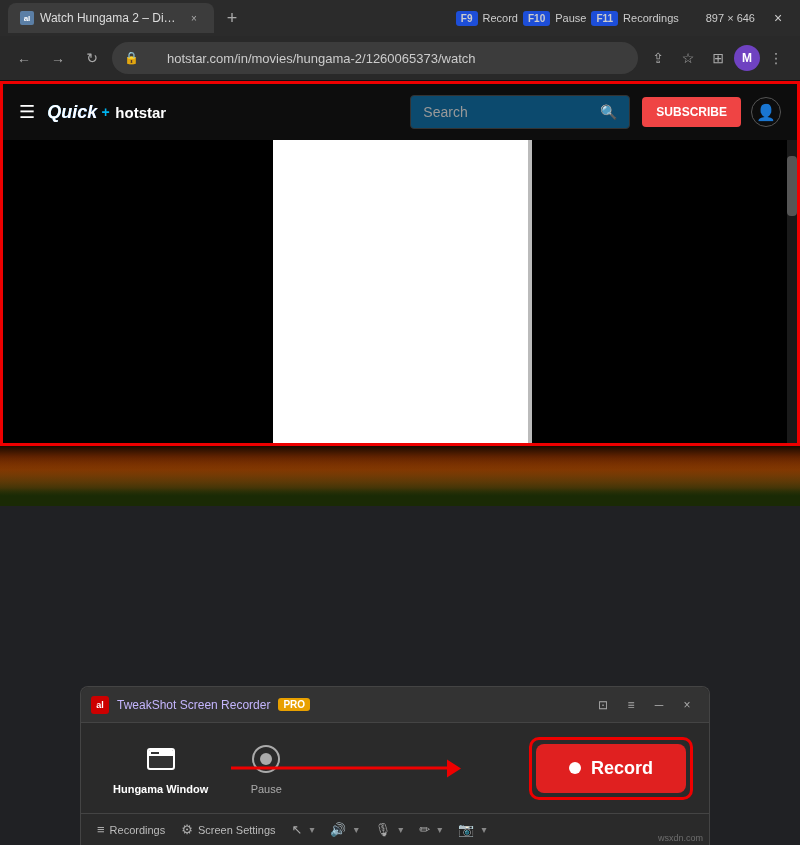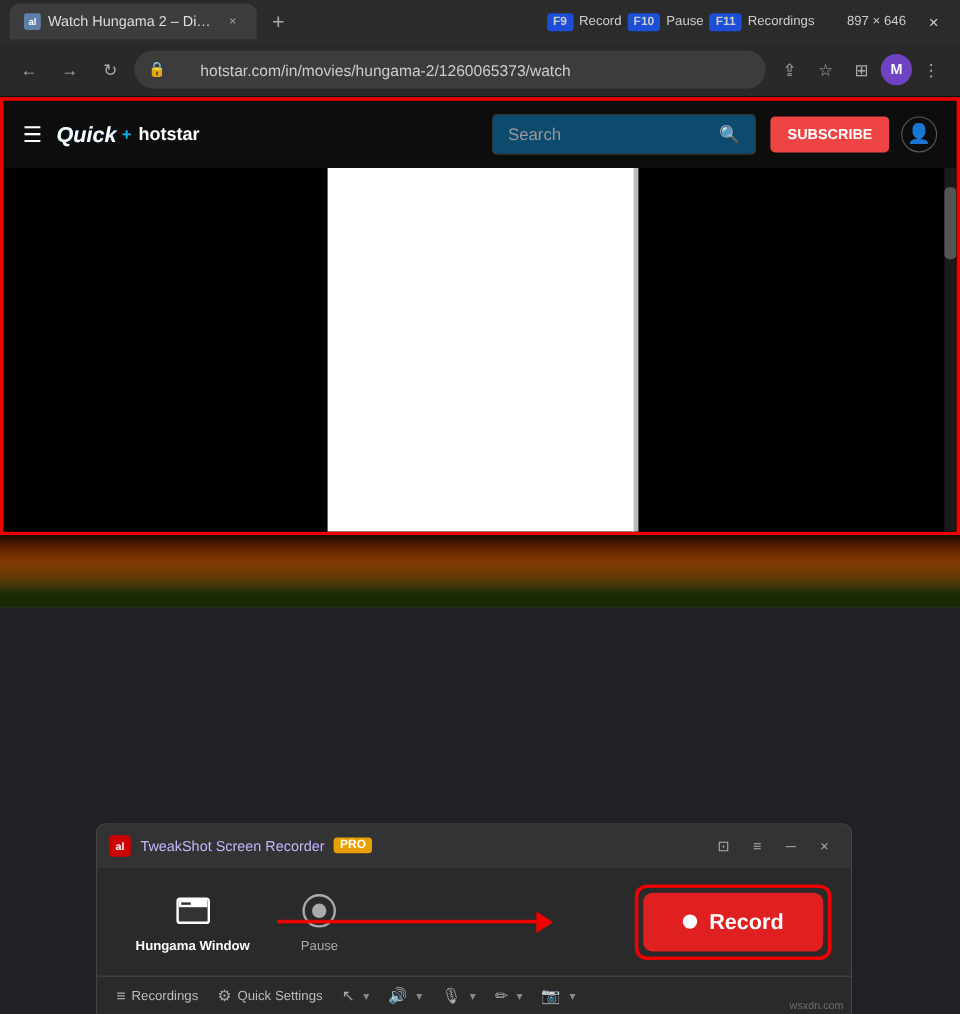--- a/index.html
+++ b/index.html
@@ -561,21 +561,21 @@
     </div>
   </div>
 
   <div class="recorder-bottom">
     <div class="bottom-item">
       <span class="bottom-item-icon">≡</span>
       <span>Recordings</span>
     </div>
     <div class="bottom-item">
       <span class="bottom-item-icon">⚙</span>
-      <span>Quick Settings</span>
+      <span>Screen Settings</span>
     </div>
     <div class="bottom-item">
       <span class="bottom-item-icon">↖</span>
       <span class="bottom-dropdown">▾</span>
     </div>
     <div class="bottom-item">
       <span class="bottom-item-icon">🔊</span>
       <span class="bottom-dropdown">▾</span>
     </div>
     <div class="bottom-item">

